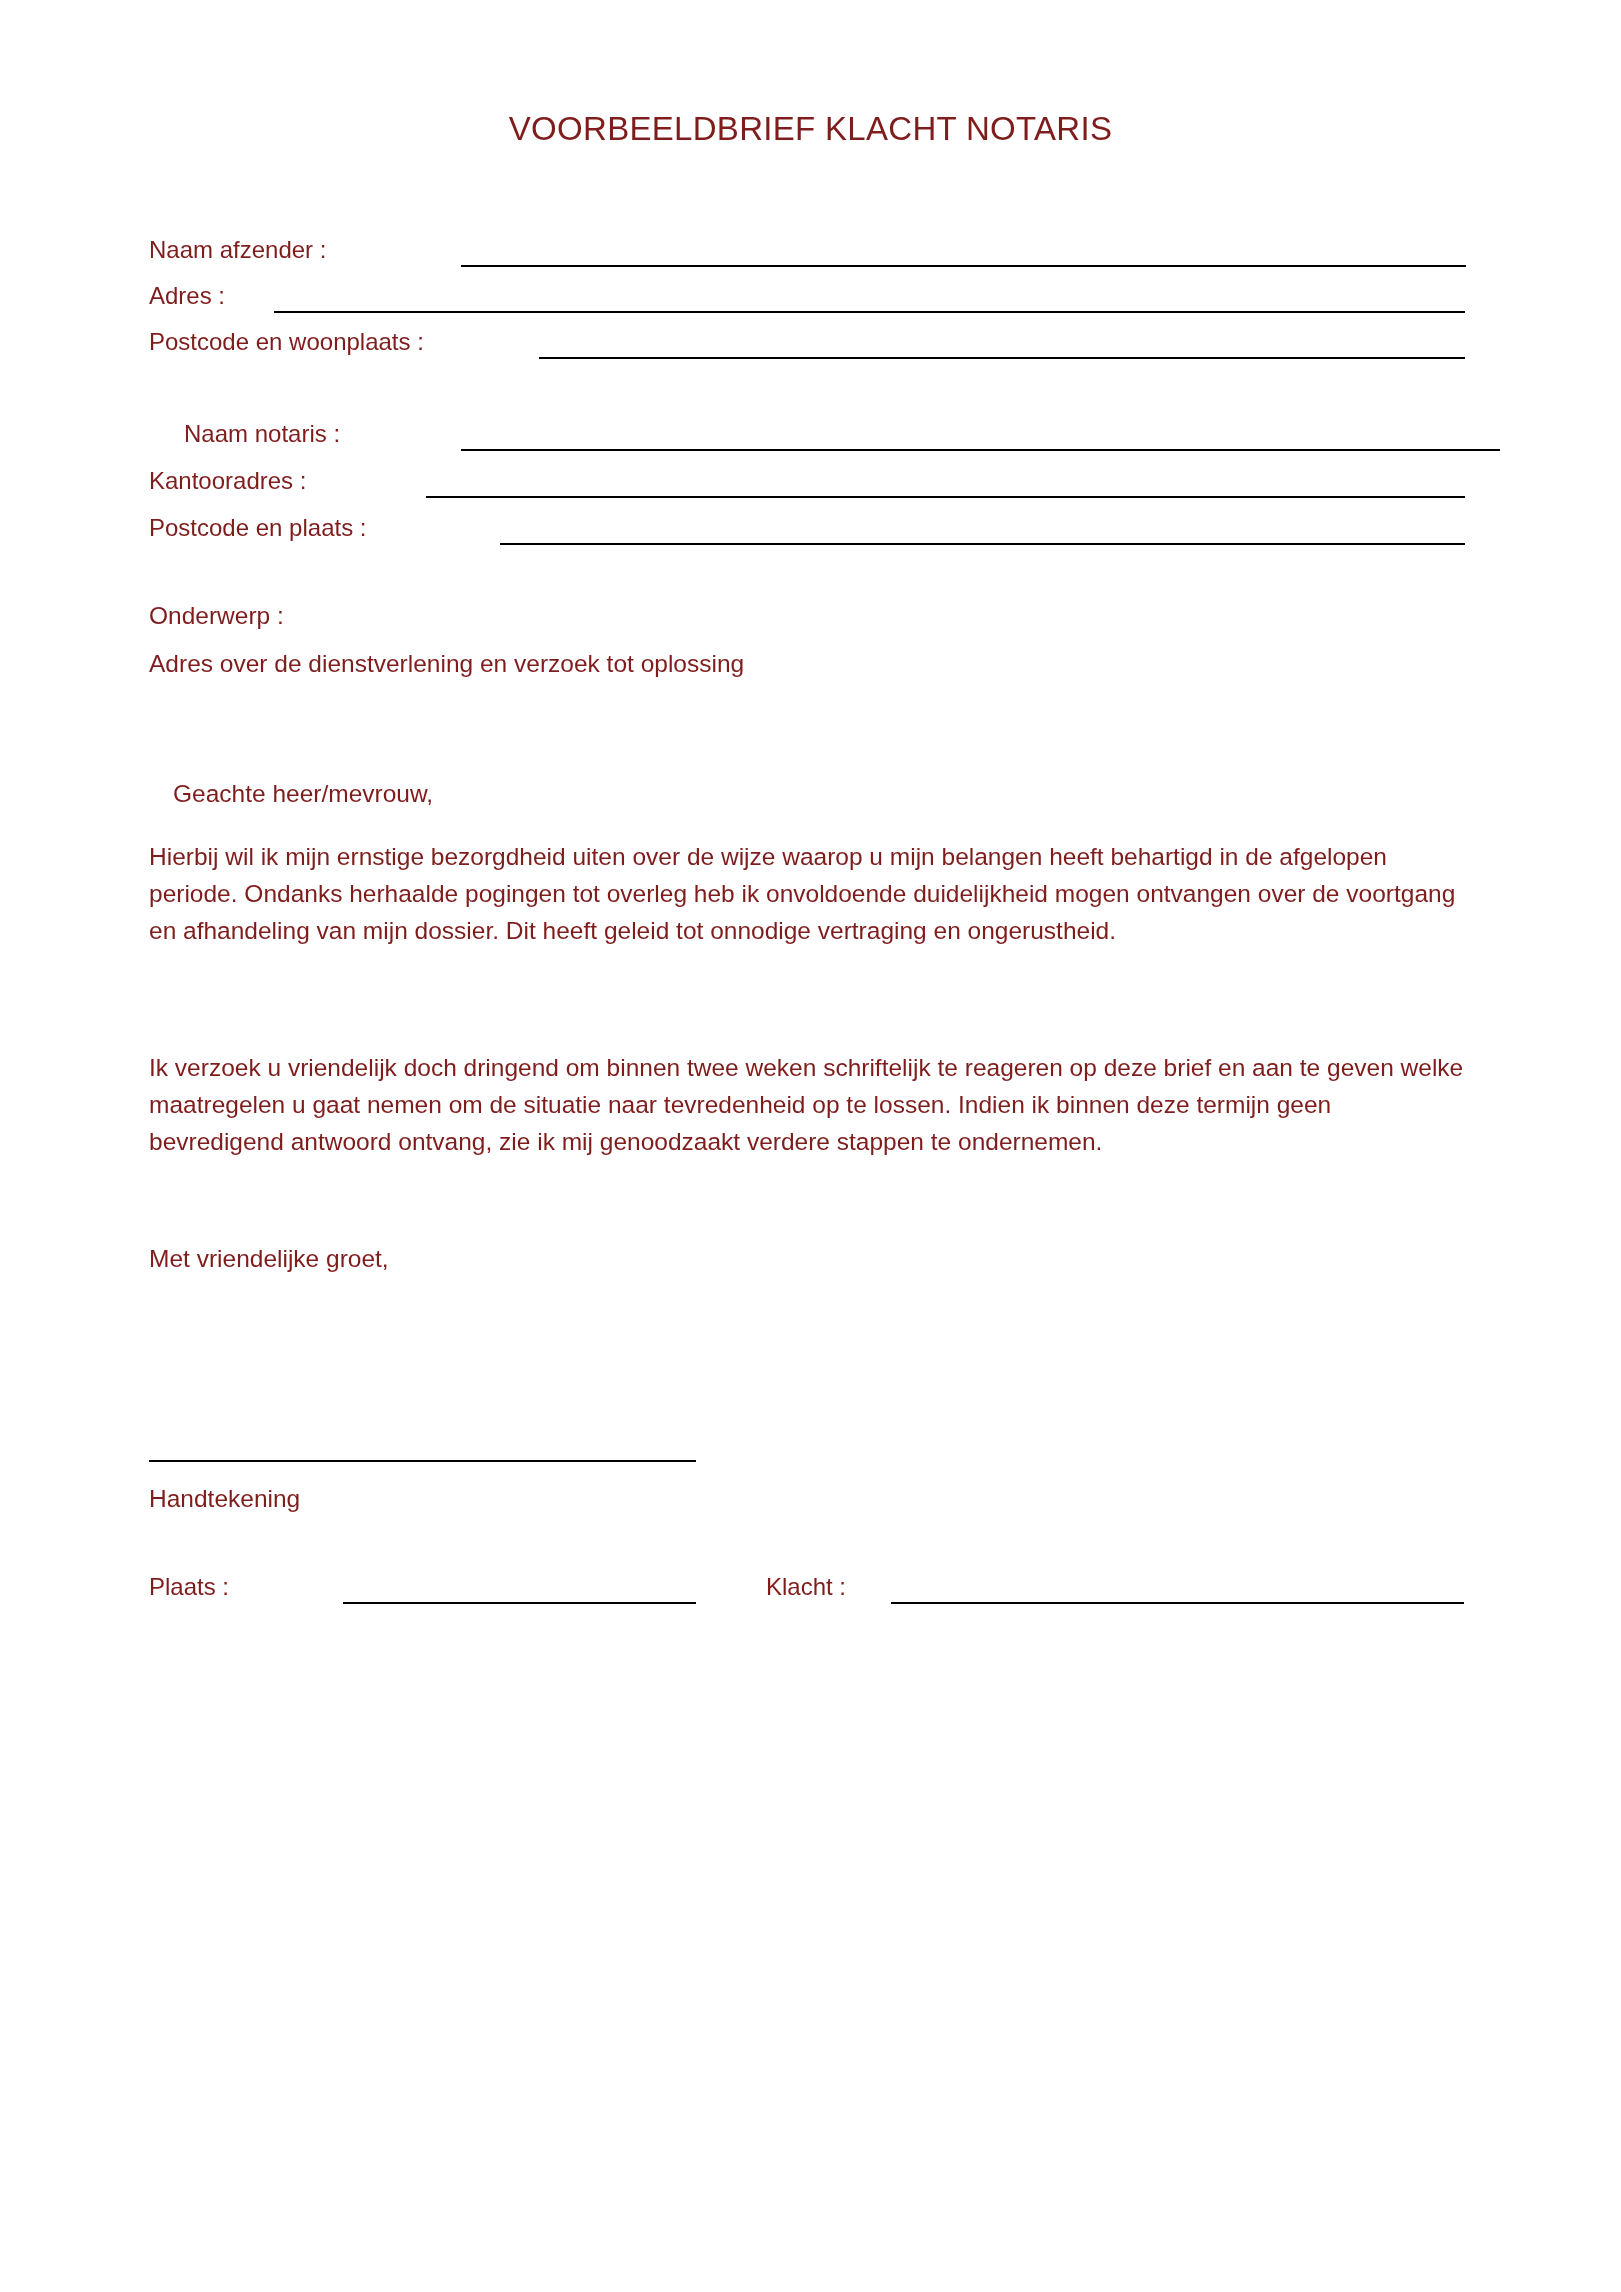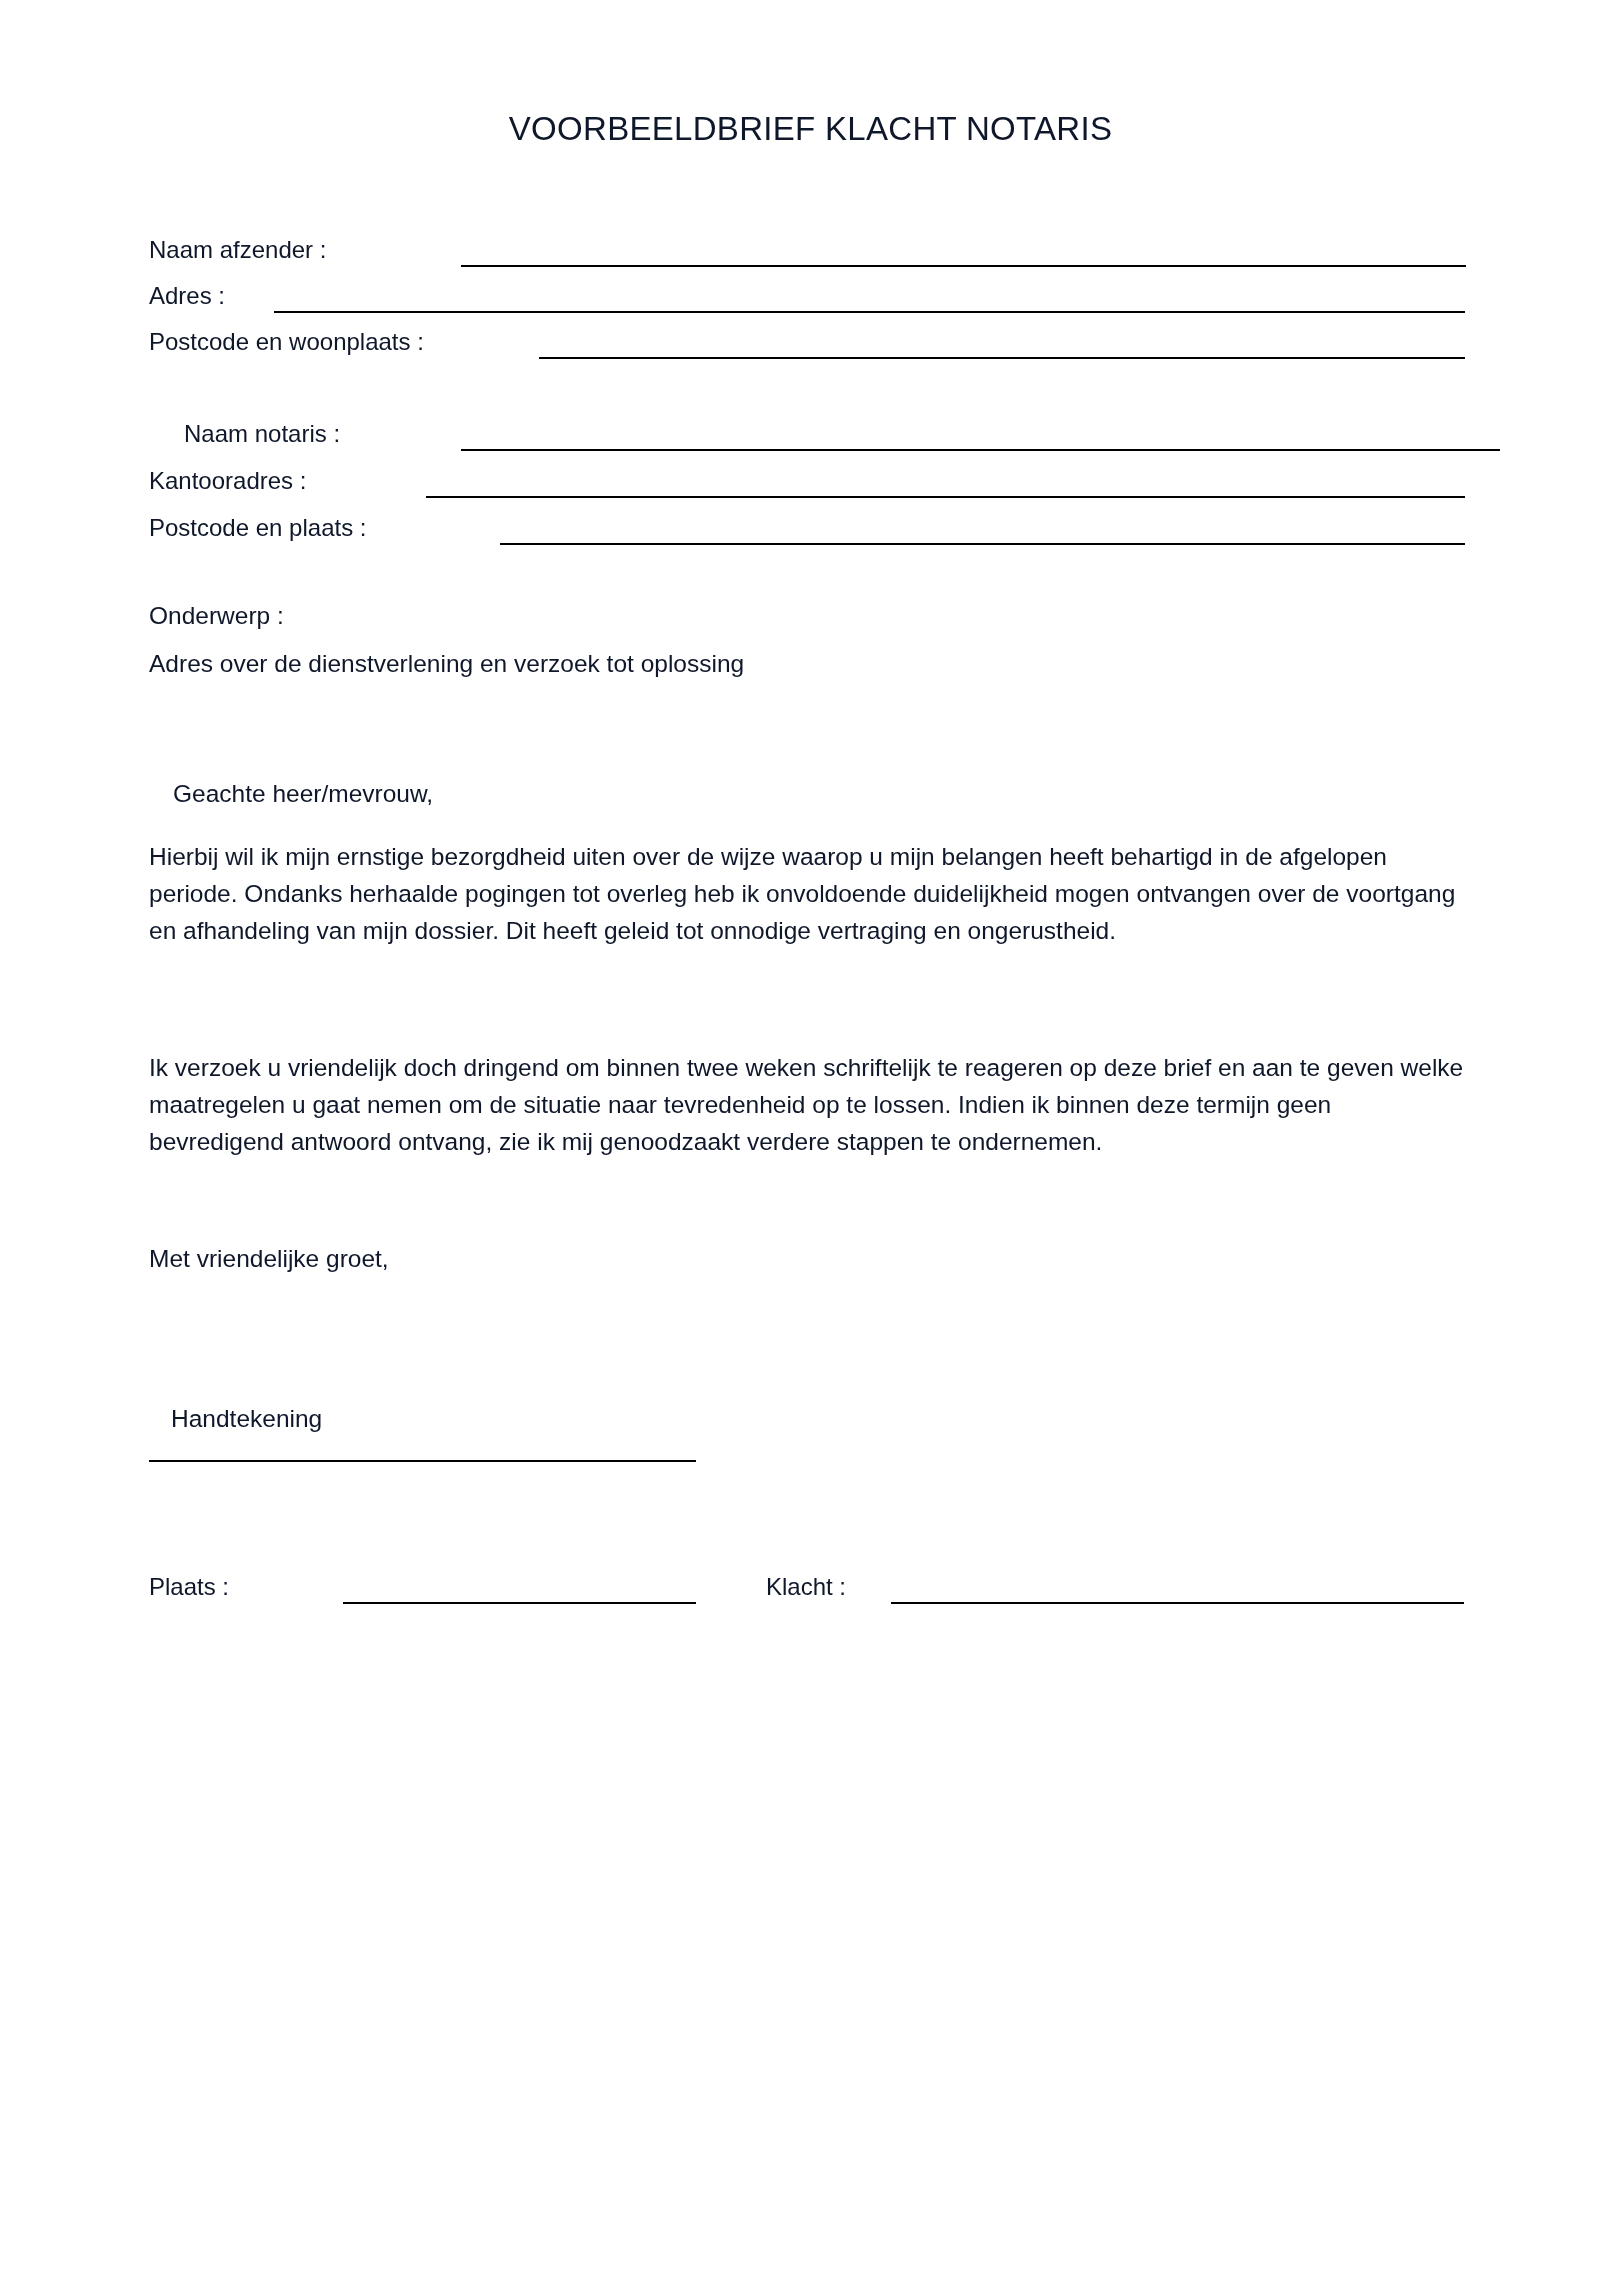--- a/index.html
+++ b/index.html
@@ -7,21 +7,21 @@
     margin: 0;
     padding: 0;
     background: #ffffff;
   }
   .page {
     position: relative;
     width: 1621px;
     height: 2233px;
     background: #ffffff;
     font-family: "Liberation Sans", sans-serif;
-    color: #0f172a;
+    color: #7f1d1d;
     overflow: hidden;
     box-sizing: border-box;
   }
 
   
   .doc-title {
     position: absolute;
     left: 0;
     top: 111px;
     width: 1621px;
@@ -131,21 +131,21 @@
     <div class="paragraph" style="left:149px; top:838px;">Hierbij wil ik mijn ernstige bezorgdheid uiten over de wijze waarop u mijn belangen heeft behartigd in de afgelopen periode. Ondanks herhaalde pogingen tot overleg heb ik onvoldoende duidelijkheid mogen ontvangen over de voortgang en afhandeling van mijn dossier. Dit heeft geleid tot onnodige vertraging en ongerustheid.</div>
 
     <div class="paragraph" style="left:149px; top:1037px;margin-top:12px;">Ik verzoek u vriendelijk doch dringend om binnen twee weken schriftelijk te reageren op deze brief en aan te geven welke maatregelen u gaat nemen om de situatie naar tevredenheid op te lossen. Indien ik binnen deze termijn geen bevredigend antwoord ontvang, zie ik mij genoodzaakt verdere stappen te ondernemen.</div>
 
     <div class="text-line" style="left:149px; top:1242px;">Met vriendelijke groet,</div>
 
   </div>
 
   <div>
     <div class="sig-rule" style="left:149px; top:1460px; width:547px;"></div>
-    <div class="text-line" style="left:149px; top:1402px;margin-left:22px;">Handtekening</div>
+    <div class="text-line" style="left:149px; top:1482px;">Handtekening</div>
   </div>
 
   <div>
 
     <div class="field-row" style="left:149px; top:1570px; width:549px;">
       <span class="field-label">Plaats :</span>
       <span class="field-rule" style="left:194px; top:32px; width:353px;"></span>
     </div>
 
     <div class="field-row" style="left:766px; top:1570px; width:699px;">

